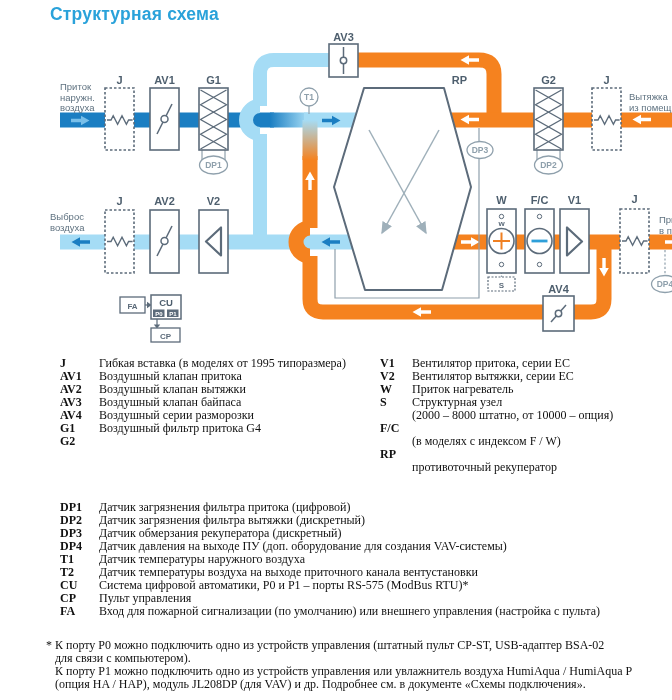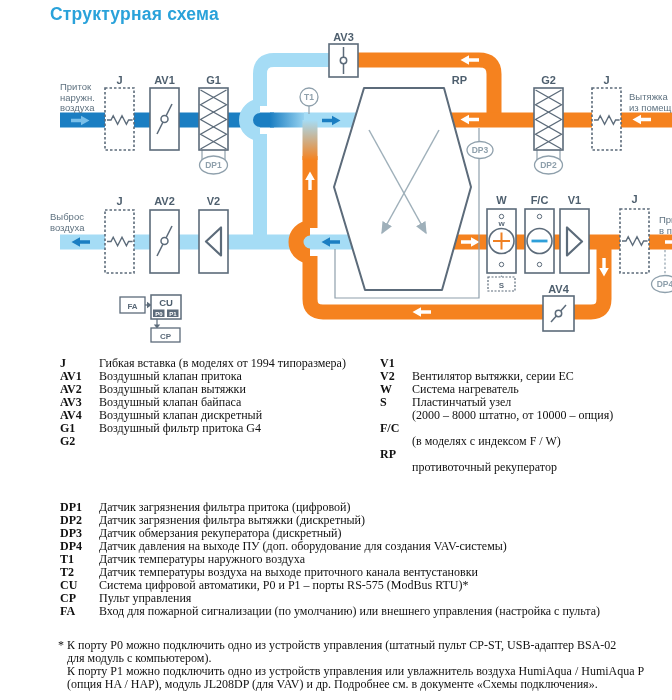--- a/index.html
+++ b/index.html
@@ -8,21 +8,21 @@
   .title{position:absolute;left:8px;top:4px;margin:0;font-size:17.5px;font-weight:bold;
          color:#2aa2da;letter-spacing:.2px;font-family:"Liberation Sans",sans-serif;}
   svg.diagram{position:absolute;left:0;top:0;}
   
   .legend{position:absolute;font-family:"Liberation Serif",serif;font-size:12px;color:#111;}
   .lrow{display:flex;height:13px;line-height:13.2px;white-space:nowrap;}
   .lterm{font-weight:bold;flex:none;}
   .legend-left{left:18px;top:357px;}   .legend-left .lterm{width:39px;}
   .legend-right{left:338px;top:357px;} .legend-right .lterm{width:32px;}
   .legend-sensors{left:18px;top:501px;} .legend-sensors .lterm{width:39px;}
-  .footnote{position:absolute;left:16px;top:639px;font-family:"Liberation Serif",serif;
+  .footnote{position:absolute;left:4px;top:639px;font-family:"Liberation Serif",serif;
             font-size:12px;color:#111;}
   .fn-line{height:13px;line-height:13.2px;white-space:nowrap;}
   .fn-line + .fn-line{padding-left:9px;}
   
   text{font-family:"Liberation Sans",sans-serif;}
   .tag{font-size:11px;font-weight:bold;fill:#4e5f6e;text-anchor:middle;}
   .tag-sm{font-size:9.5px;font-weight:bold;fill:#4e5f6e;text-anchor:middle;}
   .tag-xs{font-size:8px;font-weight:bold;fill:#5c6b7a;text-anchor:middle;}
   .port{font-size:6px;font-weight:bold;fill:#fff;text-anchor:middle;}
   .sensor-t{font-size:8.5px;fill:#8fa0ac;text-anchor:middle;font-weight:bold;}
@@ -244,73 +244,74 @@
       <text class="flowlab" x="587" y="111">из помещ.</text>
       <text class="flowlab" x="617" y="223">Приток</text>
       <text class="flowlab" x="617" y="234">в помещ.</text>
     </g>
   </svg>
 
   <div class="legend legend-left">
 
       <div class="lrow">
         <span class="lterm">J</span>
-        <span class="ldesc">Гибкая вставка (в моделях от 1994 типоразмера)</span>
+        <span class="ldesc">Гибкая вставка (в моделях от 1995 типоразмера)</span>
       </div>
 
       <div class="lrow">
         <span class="lterm">AV1</span>
         <span class="ldesc">Воздушный клапан притока</span>
       </div>
 
       <div class="lrow">
         <span class="lterm">AV2</span>
         <span class="ldesc">Воздушный клапан вытяжки</span>
       </div>
 
       <div class="lrow">
         <span class="lterm">AV3</span>
         <span class="ldesc">Воздушный клапан байпаса</span>
       </div>
 
       <div class="lrow">
         <span class="lterm">AV4</span>
-        <span class="ldesc">Воздушный клапан дискретный</span>
+        <span class="ldesc">Воздушный серии разморозки</span>
       </div>
 
       <div class="lrow">
         <span class="lterm">G1</span>
         <span class="ldesc">Воздушный фильтр притока G4</span>
       </div>
 
       <div class="lrow">
         <span class="lterm">G2</span>
       </div>
 
   </div>
 
   <div class="legend legend-right">
 
       <div class="lrow">
         <span class="lterm">V1</span>
+        <span class="ldesc">Вентилятор притока, серии EC</span>
       </div>
 
       <div class="lrow">
         <span class="lterm">V2</span>
         <span class="ldesc">Вентилятор вытяжки, серии EC</span>
       </div>
 
       <div class="lrow">
         <span class="lterm">W</span>
-        <span class="ldesc">Система нагреватель</span>
+        <span class="ldesc">Приток нагреватель</span>
       </div>
 
       <div class="lrow">
         <span class="lterm">S</span>
-        <span class="ldesc">Пластинчатый узел</span>
+        <span class="ldesc">Структурная узел</span>
       </div>
 
       <div class="lrow">
         <span class="lterm"></span>
         <span class="ldesc">(2000 – 8000 штатно, от 10000 – опция)</span>
       </div>
 
       <div class="lrow">
         <span class="lterm">F/C</span>
       </div>
@@ -377,21 +378,21 @@
         <span class="lterm">FA</span>
         <span class="ldesc">Вход для пожарной сигнализации (по умолчанию) или внешнего управления (настройка с пульта)</span>
       </div>
 
   </div>
 
   <div class="footnote">
 
       <div class="fn-line">* К порту P0 можно подключить одно из устройств управления (штатный пульт CP-ST, USB-адаптер BSA-02</div>
 
-      <div class="fn-line">для модуль с компьютером).</div>
+      <div class="fn-line">для связи с компьютером).</div>
 
       <div class="fn-line">К порту P1 можно подключить одно из устройств управления или увлажнитель воздуха HumiAqua / HumiAqua P</div>
 
       <div class="fn-line">(опция HA / HAP), модуль JL208DP (для VAV) и др. Подробнее см. в документе «Схемы подключения».</div>
 
   </div>
 
 </div>
 
 </body></html>

